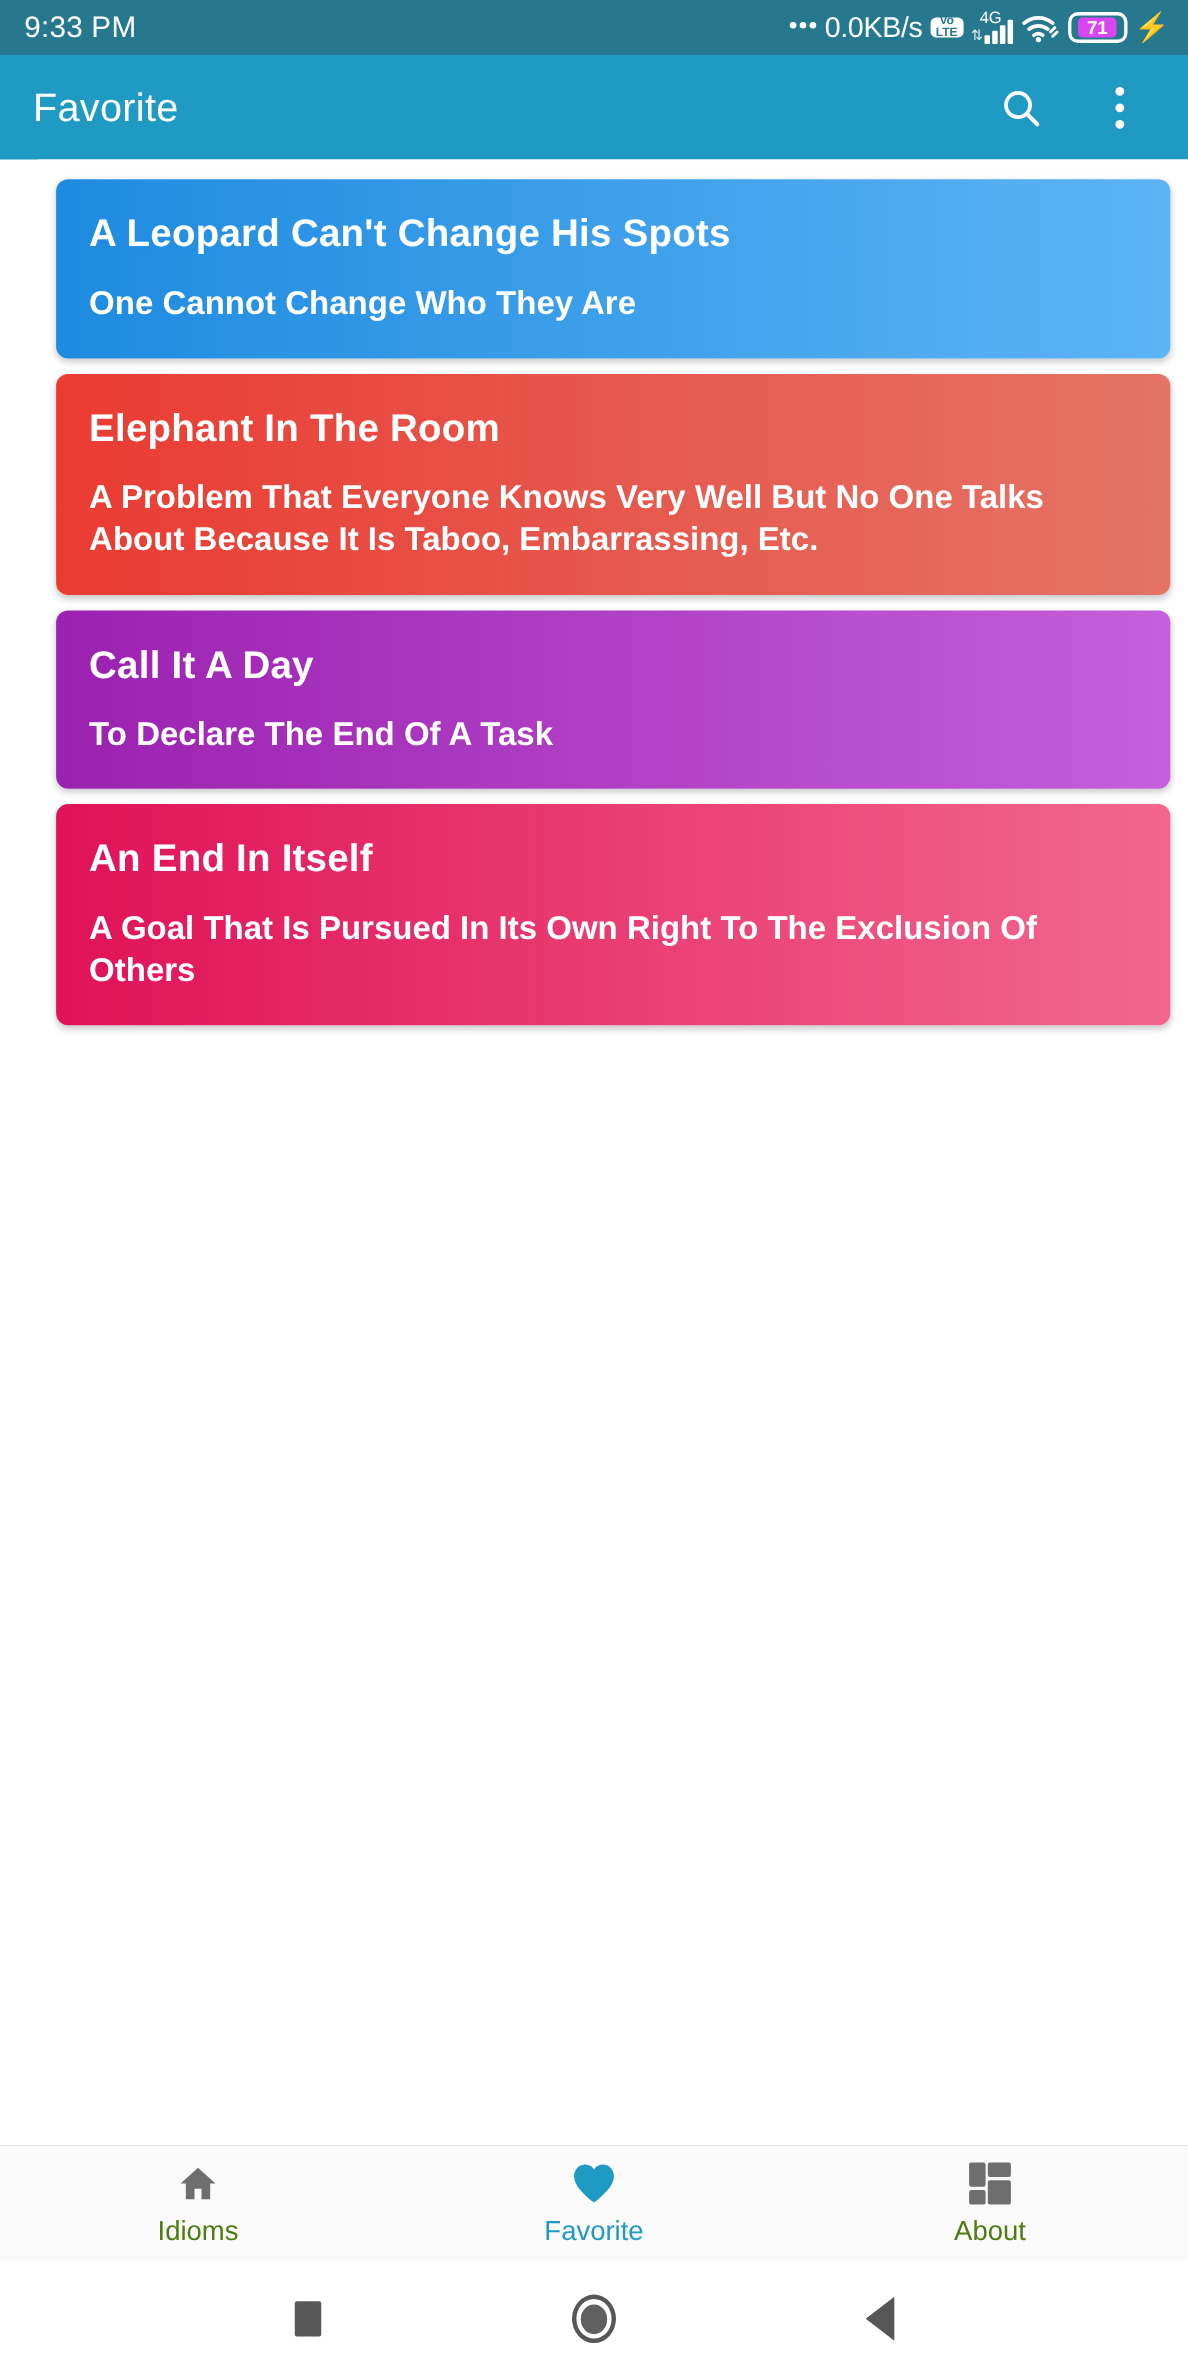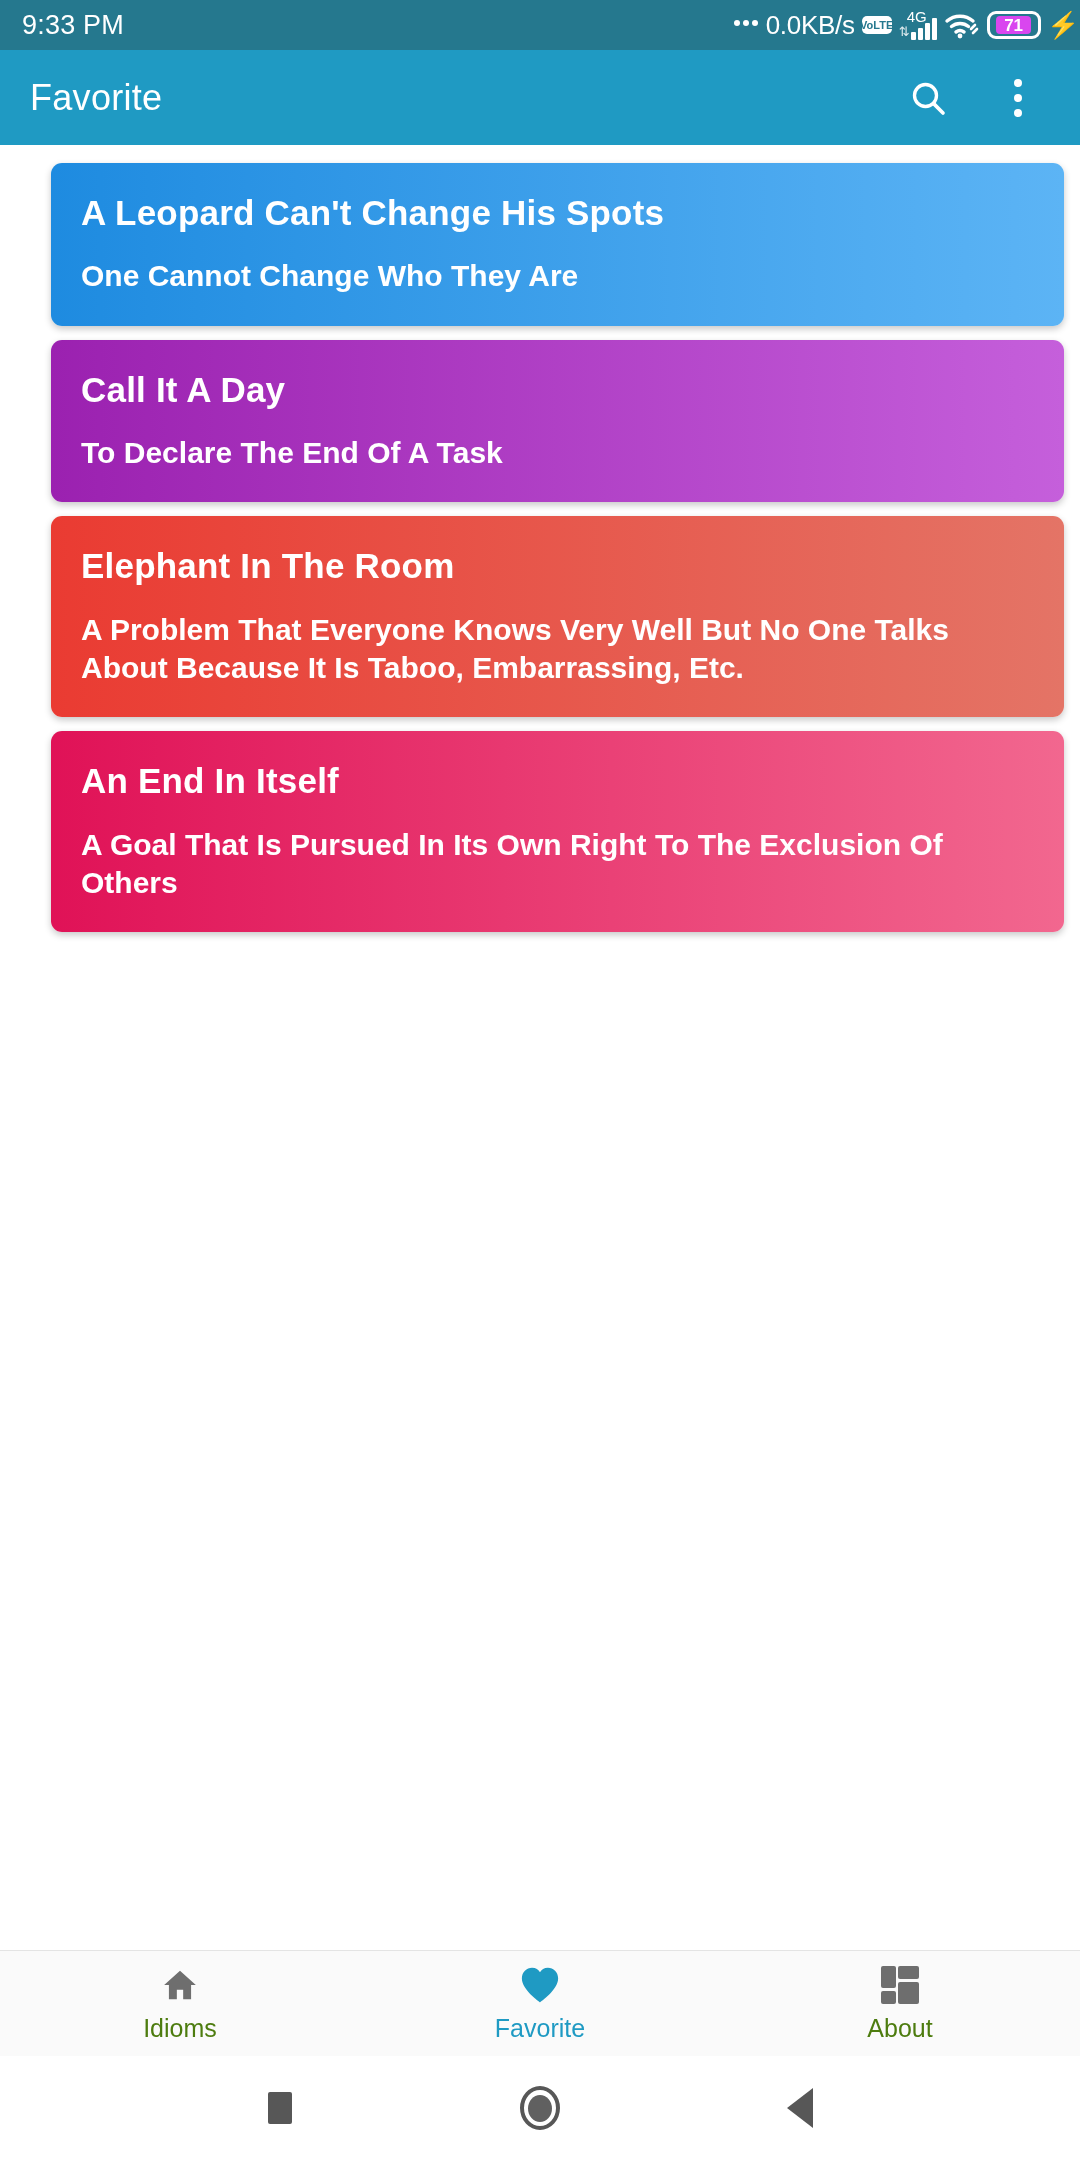--- a/index.html
+++ b/index.html
@@ -14,34 +14,34 @@
     width:1080px; height:2160px;
     display:flex; flex-direction:column;
     background:#ffffff;
   }
 
   
   .status-bar{
     height:50px; flex:0 0 50px;
     background:#25788E;
     display:flex; align-items:center;
-    padding:0 0 0 22px;
+    padding:0 16px 0 22px;
     color:#ffffff;
   }
   .status-time{ font-size:27px; letter-spacing:.2px; }
   .status-right{
     margin-left:auto;
     display:flex; align-items:center; gap:7px;
   }
   .speed-dots{ display:flex; align-items:flex-end; gap:3px; margin-right:1px; padding-bottom:4px;}
   .speed-dots i{ width:6px;height:6px;border-radius:50%;background:#fff;display:block;}
   .net-speed{ font-size:26px; letter-spacing:-.3px;}
   .volte{
     width:30px;height:18px;border-radius:5px;background:#fff;
-    display:flex;flex-direction:row;align-items:center;justify-content:center;
+    display:flex;flex-direction:column;align-items:center;justify-content:center;
     line-height:1;
   }
   .volte b{ font-size:11px; color:#25788E; font-weight:700; display:block;}
   .volte s{ font-size:11px; color:#25788E; font-weight:700; display:block; text-decoration:none;}
   .sig{ display:flex; align-items:flex-end; position:relative; padding-left:12px; height:30px;}
   .sig .g4{ position:absolute; top:-2px; left:8px; font-size:15px; }
   .sig .arrows{ position:absolute; bottom:2px; left:0; font-size:13px; opacity:.85; line-height:1;}
   .sig .bars{ display:flex; align-items:flex-end; gap:2px; height:22px; }
   .sig .bars i{ width:5px; background:#fff; display:block; border-radius:1px;}
   .sig .bars i:nth-child(1){height:8px;}
@@ -201,28 +201,28 @@
     </div>
   </div>
 
   <div class="list">
 
     <div class="card" style="background:linear-gradient(90deg,#1E8BE0 0%,#5CB4F5 100%);">
       <div class="card-title">A Leopard Can't Change His Spots</div>
       <div class="card-sub">One Cannot Change Who They Are</div>
     </div>
 
+    <div class="card" style="background:linear-gradient(90deg,#EA3B32 0%,#E47466 100%);">
+      <div class="card-title">Elephant In The Room</div>
+      <div class="card-sub">A Problem That Everyone Knows Very Well But No One Talks About Because It Is Taboo, Embarrassing, Etc.</div>
+    </div>
+
     <div class="card" style="background:linear-gradient(90deg,#9B21B0 0%,#C55FDB 100%);">
       <div class="card-title">Call It A Day</div>
       <div class="card-sub">To Declare The End Of A Task</div>
-    </div>
-
-    <div class="card" style="background:linear-gradient(90deg,#EA3B32 0%,#E47466 100%);">
-      <div class="card-title">Elephant In The Room</div>
-      <div class="card-sub">A Problem That Everyone Knows Very Well But No One Talks About Because It Is Taboo, Embarrassing, Etc.</div>
     </div>
 
     <div class="card" style="background:linear-gradient(90deg,#E01257 0%,#F2678F 100%);">
       <div class="card-title">An End In Itself</div>
       <div class="card-sub">A Goal That Is Pursued In Its Own Right To The Exclusion Of Others</div>
     </div>
 
   </div>
 
   <div class="bottom-nav">

